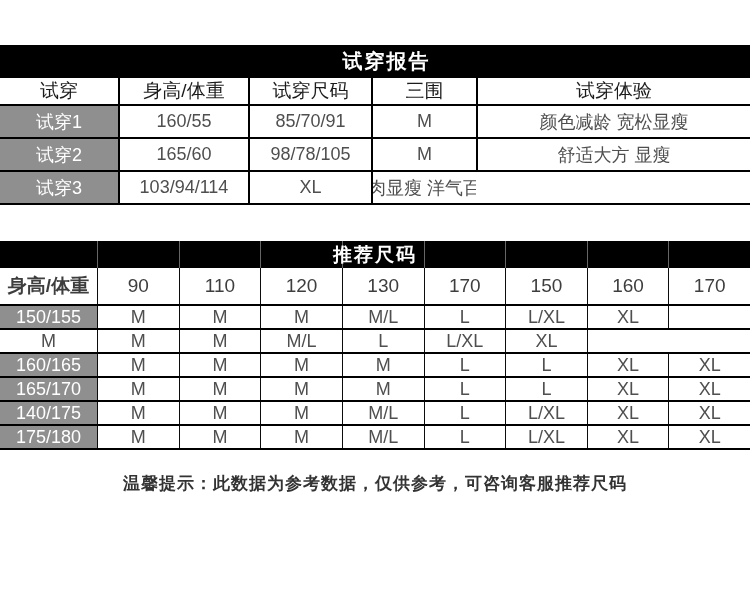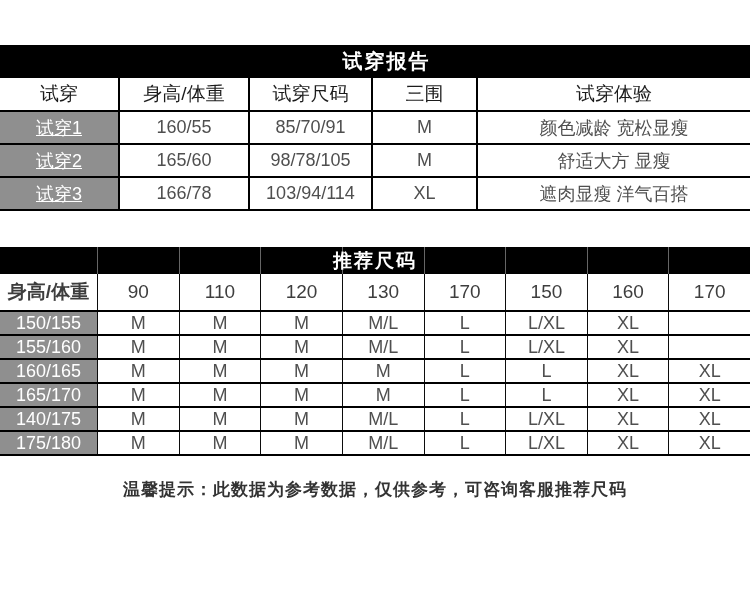--- a/index.html
+++ b/index.html
@@ -41,35 +41,34 @@
   
   .table1 { margin-top: 45px; }
   .table1 .titlebar { height: 33px; padding-left: 23px; }
   .t1row {
     display: grid;
     grid-template-columns: 118px 130px 123px 105px 1fr;
     border-bottom: 2px solid #000000;
     box-sizing: border-box;
   }
   .t1row .cell + .cell { border-left: 2px solid #000000; }
-  .t1row.hrow { height: 34px; }
+  .t1row.hrow { height: 28px; }
   .t1row.drow { height: 33px; }
   .t1row.hrow .cell {
     color: #1b1b1b;
     font-size: 19px;
   }
   .t1row.drow .cell {
     color: #4f4f4f;
     font-size: 18px;
   }
   .t1row.drow .row-label {
     background: #8f8f8f;
     color: #ffffff;
     font-size: 18px;
-    text-decoration: underline;
   }
 
   
   .table2 { margin-top: 36px; }
   .table2 .titlebar { height: 27px; }
   .t2bar-grid {
     position: absolute;
     inset: 0;
     display: grid;
     grid-template-columns: 97px repeat(8, 1fr);
@@ -141,21 +140,20 @@
     </div>
     <div class="t1row drow">
       <div class="cell row-label">试穿2</div>
       <div class="cell">165/60</div>
       <div class="cell">98/78/105</div>
       <div class="cell">M</div>
       <div class="cell">舒适大方 显瘦</div>
     </div>
     <div class="t1row drow">
       <div class="cell row-label">试穿3</div>
-      <div class="cell">166/78</div>
       <div class="cell">103/94/114</div>
       <div class="cell">XL</div>
       <div class="cell">遮肉显瘦 洋气百搭</div>
     </div>
   </section>
 
   <section class="table2">
     <div class="titlebar">
       <div class="t2bar-grid">
         <div class="sep"></div>
@@ -188,21 +186,20 @@
       <div class="cell">M</div>
       <div class="cell">M</div>
       <div class="cell">M</div>
       <div class="cell">M/L</div>
       <div class="cell">L</div>
       <div class="cell">L/XL</div>
       <div class="cell">XL</div>
       <div class="cell"></div>
     </div>
     <div class="t2row drow">
-      <div class="cell row-label">155/160</div>
       <div class="cell">M</div>
       <div class="cell">M</div>
       <div class="cell">M</div>
       <div class="cell">M/L</div>
       <div class="cell">L</div>
       <div class="cell">L/XL</div>
       <div class="cell">XL</div>
       <div class="cell"></div>
     </div>
     <div class="t2row drow">

